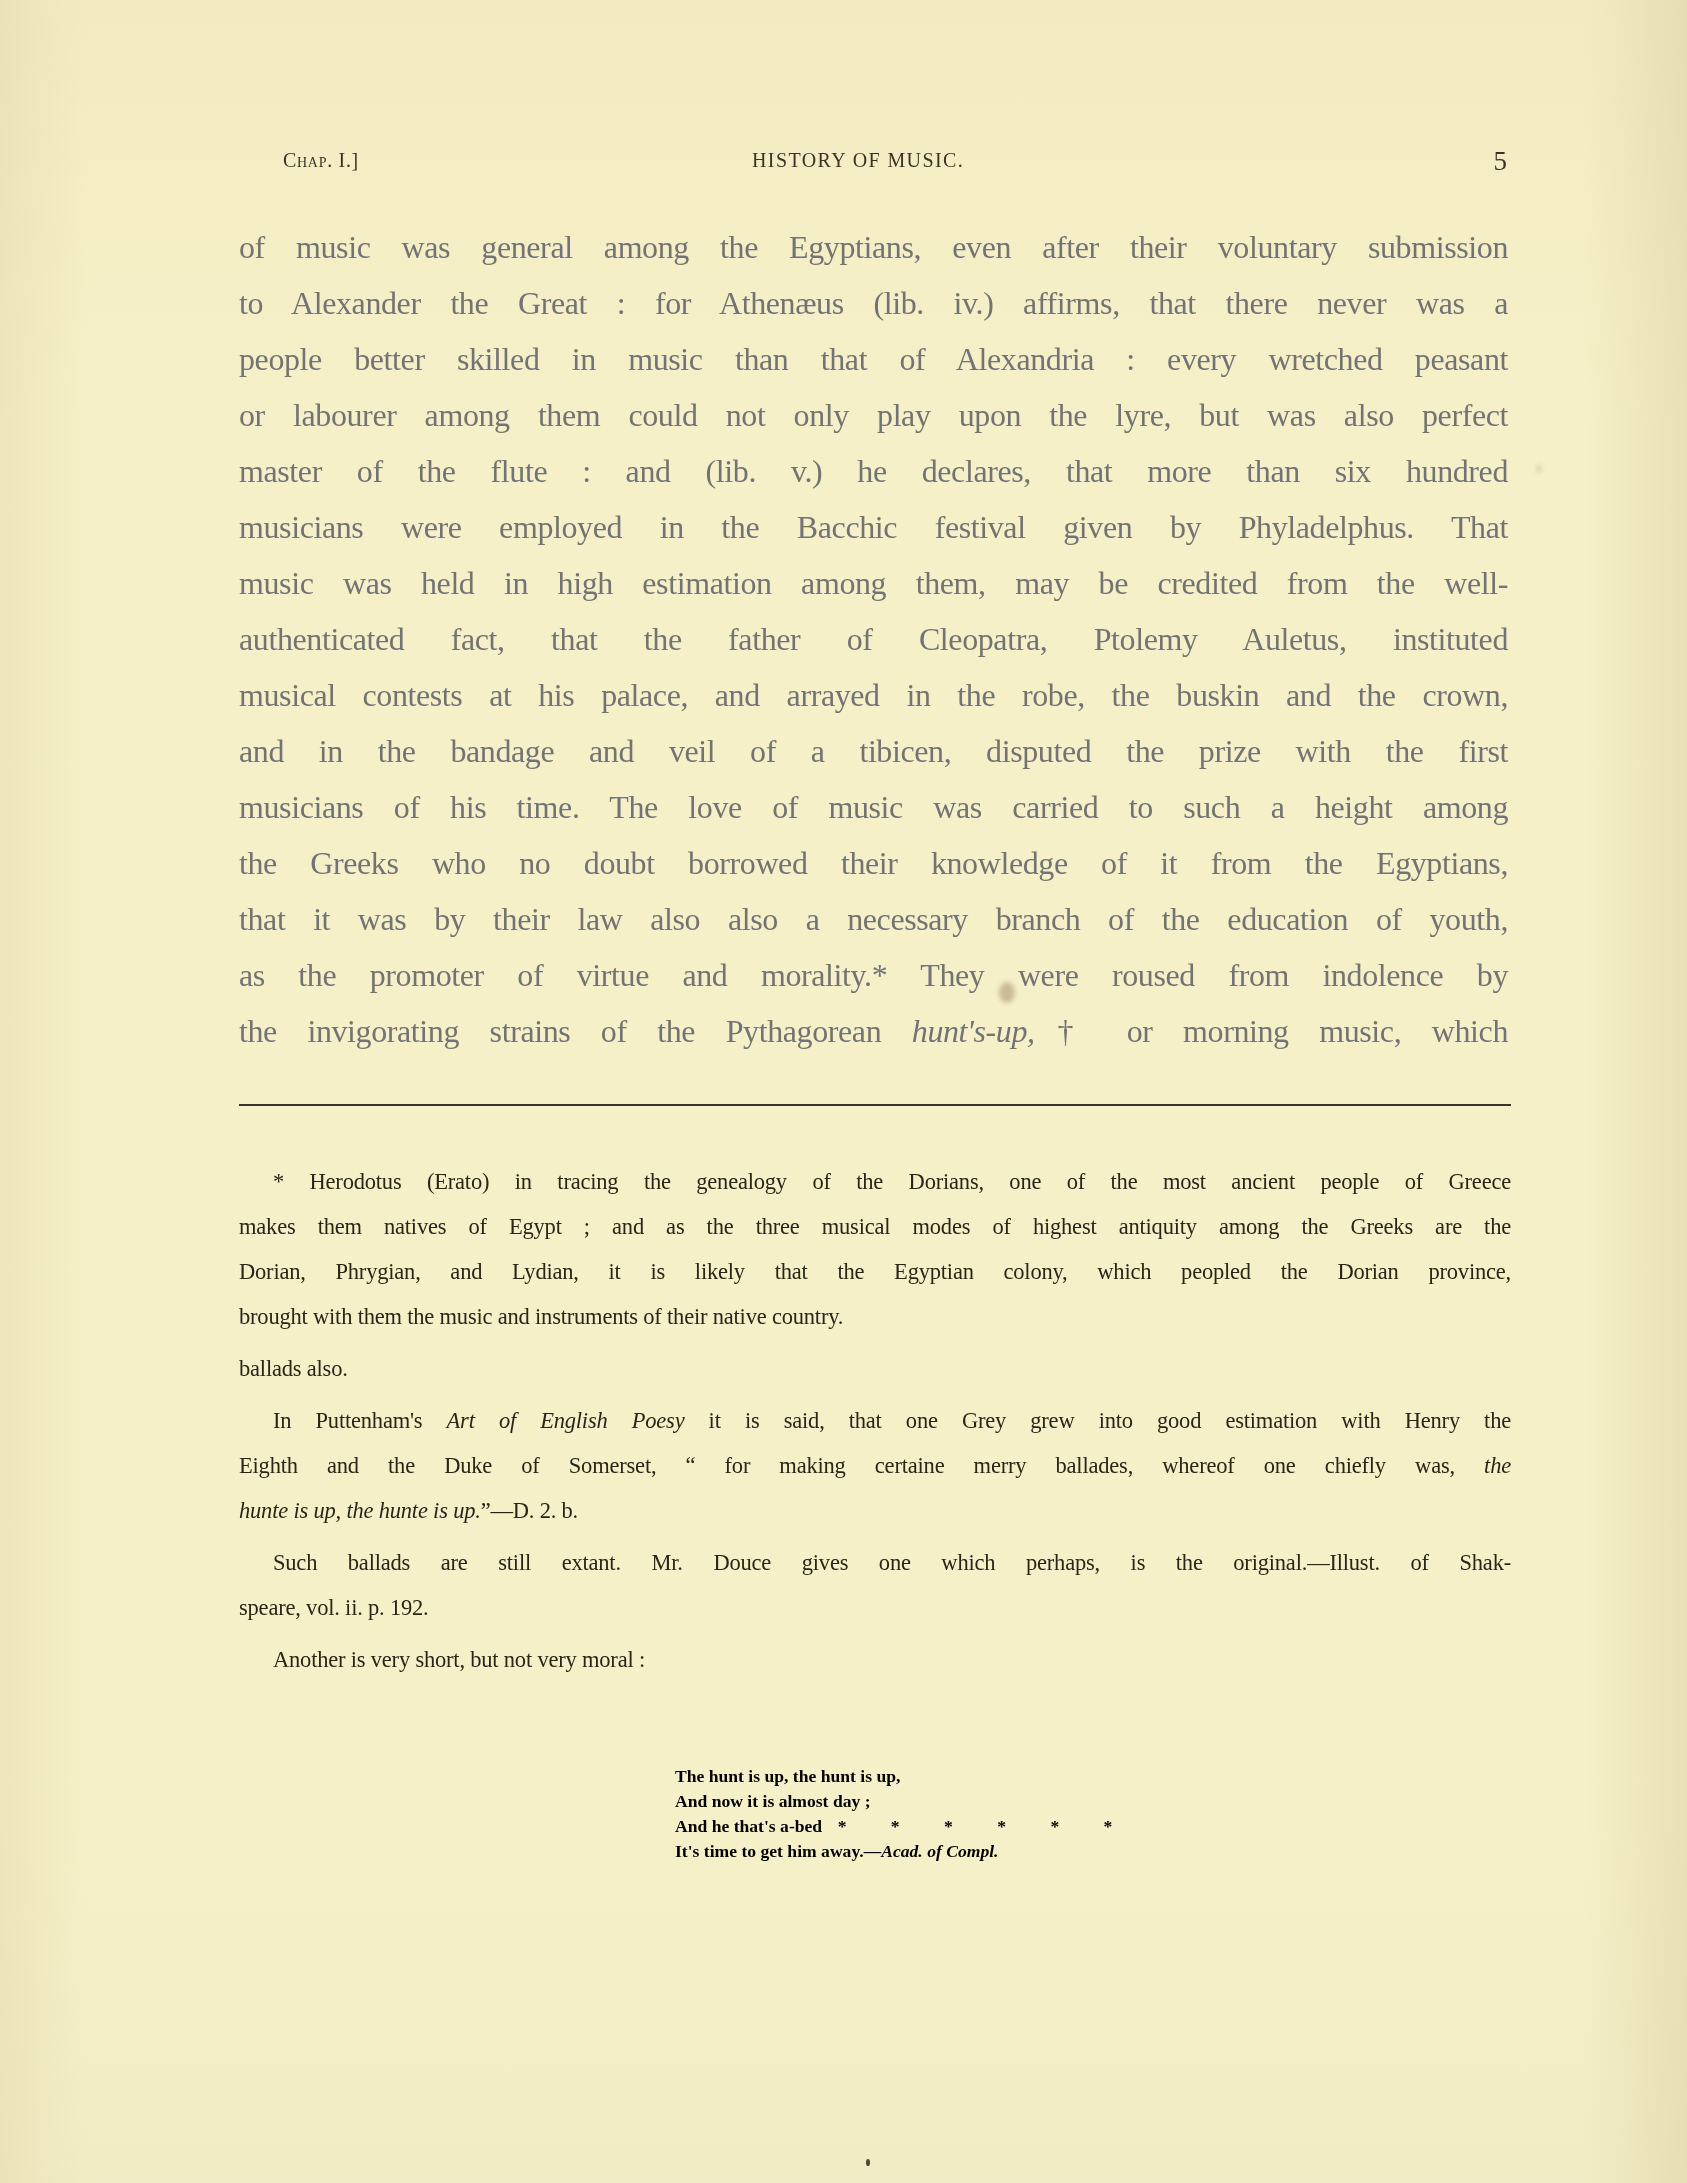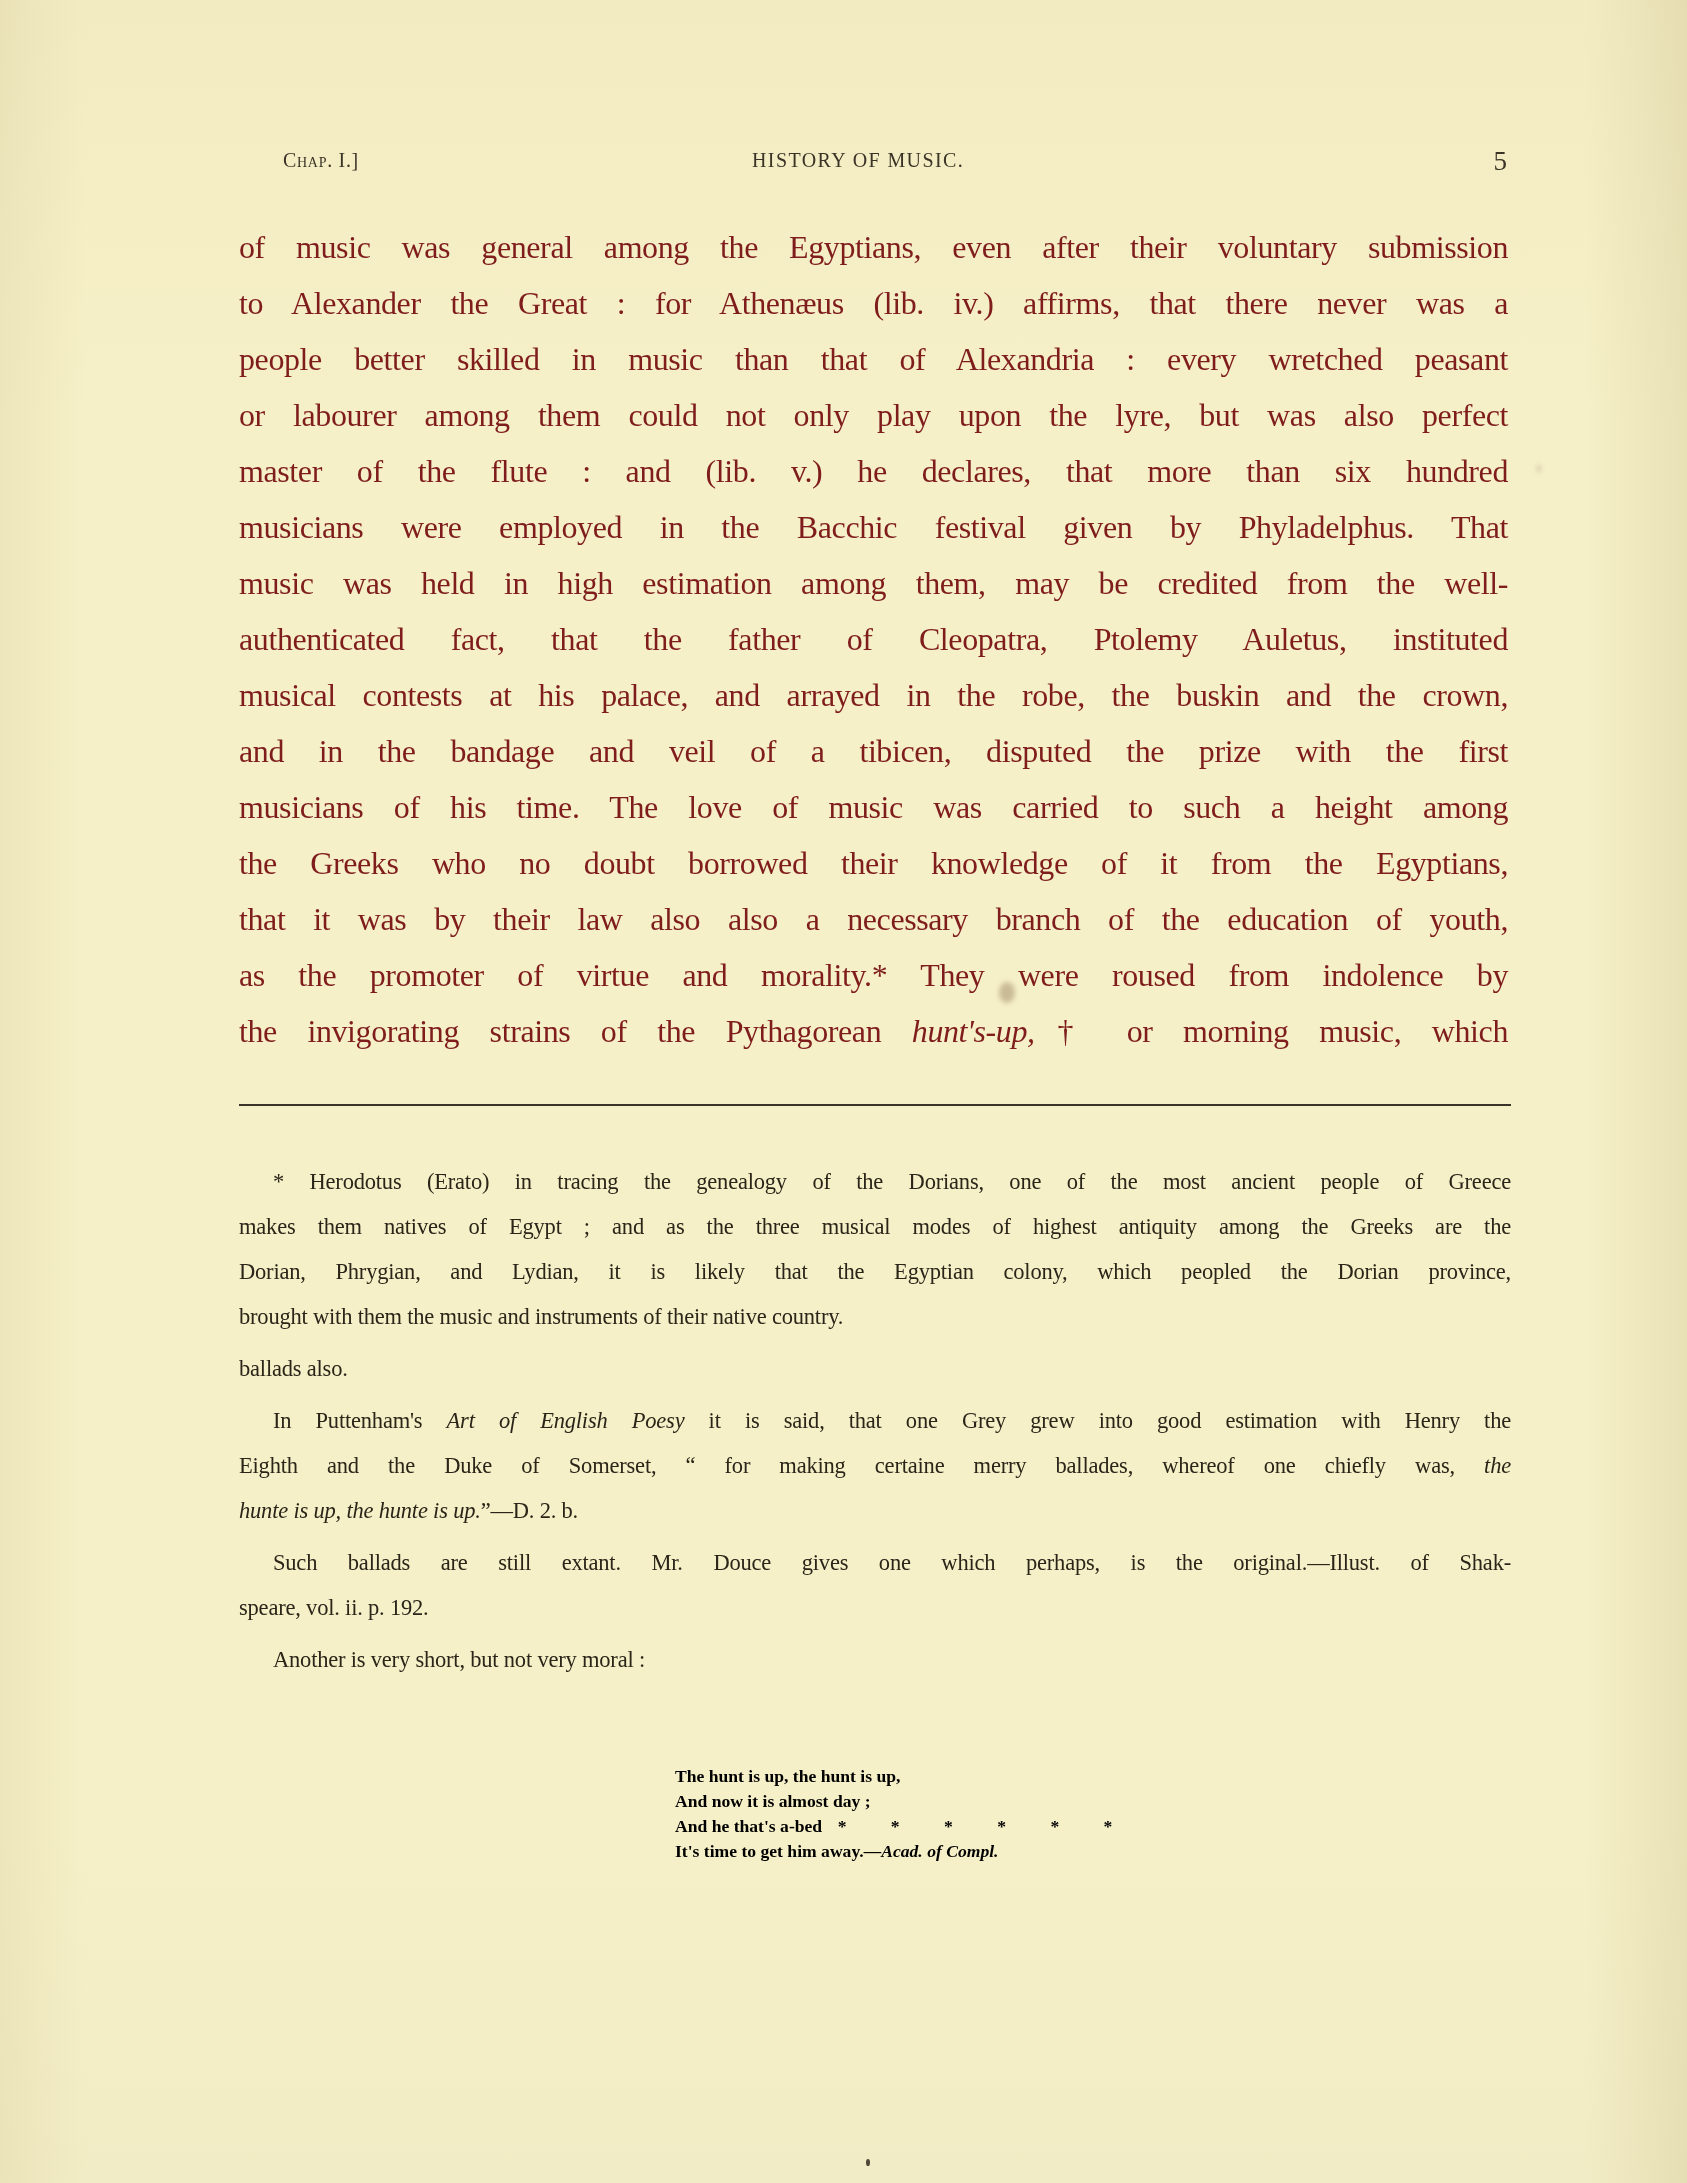--- a/index.html
+++ b/index.html
@@ -68,21 +68,21 @@
     }
     .body-line {
       height: 56px;
       font-size: 32px;
       line-height: 51px;
       text-align: justify;
       text-align-last: justify;
       white-space: nowrap;
       overflow: visible;
       display: block;
-      color: #7f1d1d;
+      color: #737373;
       letter-spacing: -0.4px;
     }
     .body-line i { font-style: italic; }
     
     .footnote-rule {
       position: absolute;
       top: 1104px;
       left: 239px;
       width: 1272px;
       height: 2.1px;

